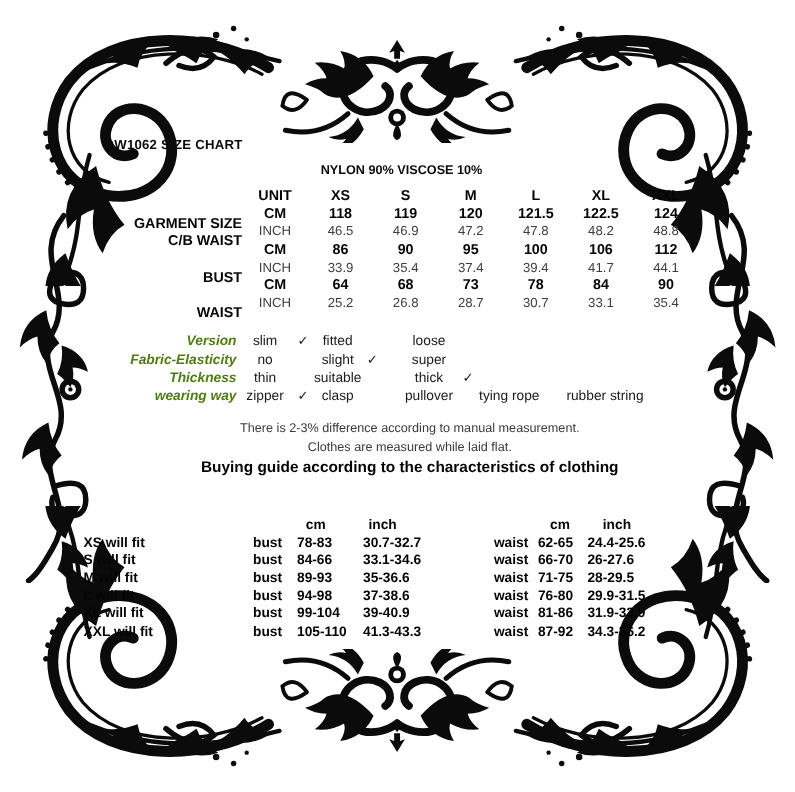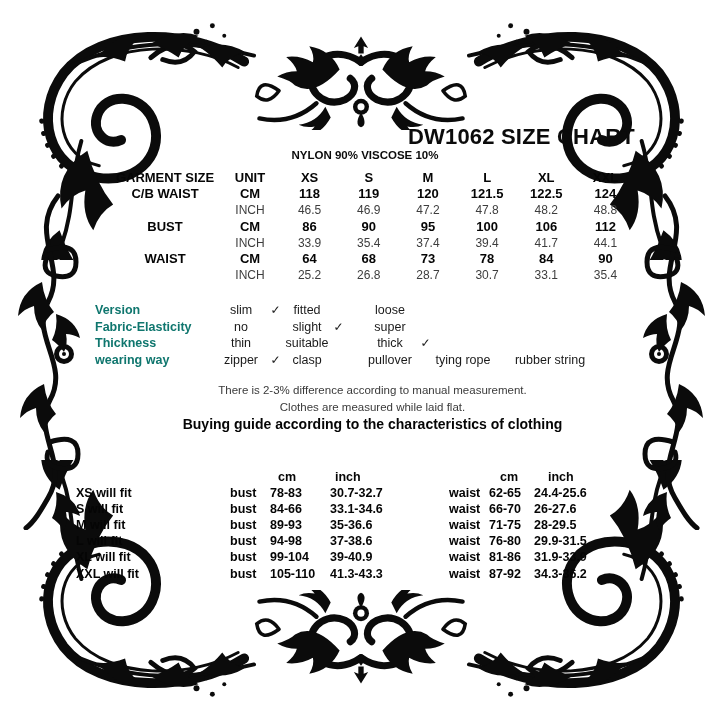--- a/index.html
+++ b/index.html
@@ -20,39 +20,39 @@
   .corner.br{right:2px;bottom:2px;transform:scale(-1,-1);}
   .edge-center{left:241px;width:240px;height:98px;}
   .ec-top{top:32px;}
   .ec-bottom{bottom:32px;transform:scaleY(-1);}
   .side-chain{top:192px;width:82px;height:338px;}
   .sc-left{left:6px;}
   .sc-right{right:6px;transform:scaleX(-1);}
 
   
   .abs{position:absolute;}
-  .title{top:124px;left:95px;width:540px;text-align:right;
-         font-size:22px;font-weight:bold;letter-spacing:.2px;}
+  .title{top:124px;left:95px;width:540px;text-align:left;
+         font-size:12px;font-weight:bold;letter-spacing:.2px;}
   .subtitle{top:149px;left:95px;width:540px;text-align:center;
             font-size:11.5px;font-weight:bold;}
 
   
   .size-table{top:170px;left:95px;width:540px;}
   .st-row{display:flex;height:16.2px;line-height:16.2px;}
   .st-row span{display:block;}
-  .c-label{width:125px;text-align:center;padding-left:15px;box-sizing:border-box;}
+  .c-label{width:125px;text-align:right;padding-left:15px;box-sizing:border-box;margin-top:25px;}
   .c-unit{width:60px;text-align:center;}
   .c-size{flex:1;text-align:center;}
   .st-head,.st-bold{font-weight:bold;font-size:13px;color:#050505;}
   .st-light{font-weight:normal;font-size:12px;color:#3d3d3d;}
 
   
   .attributes{top:302px;left:95px;width:560px;}
   .attr-row{display:flex;height:16.6px;line-height:16.6px;font-size:12.5px;}
-  .attr-label{width:120px;text-align:left;font-weight:bold;color:#0f766e;}
+  .attr-label{width:120px;text-align:right;font-weight:bold;color:#4d7c0f;font-style:italic;}
   .attr-opt,.attr-chk{text-align:center;color:#1a1a1a;}
   .opt-1{width:52px;}
   .opt-2{width:46px;}
   .opt-3{width:54px;margin-left:16px;}
   .opt-4{width:58px;}
   .opt-5{width:96px;margin-left:10px;}
   .attr-chk{width:17px;font-size:12px;}
 
   
   .notes{top:382px;left:95px;width:555px;text-align:center;}

